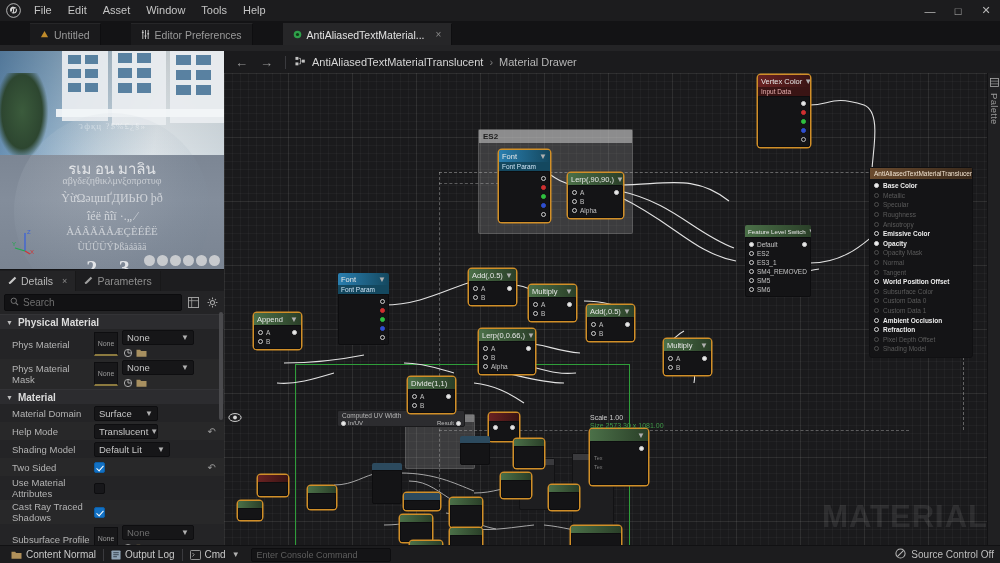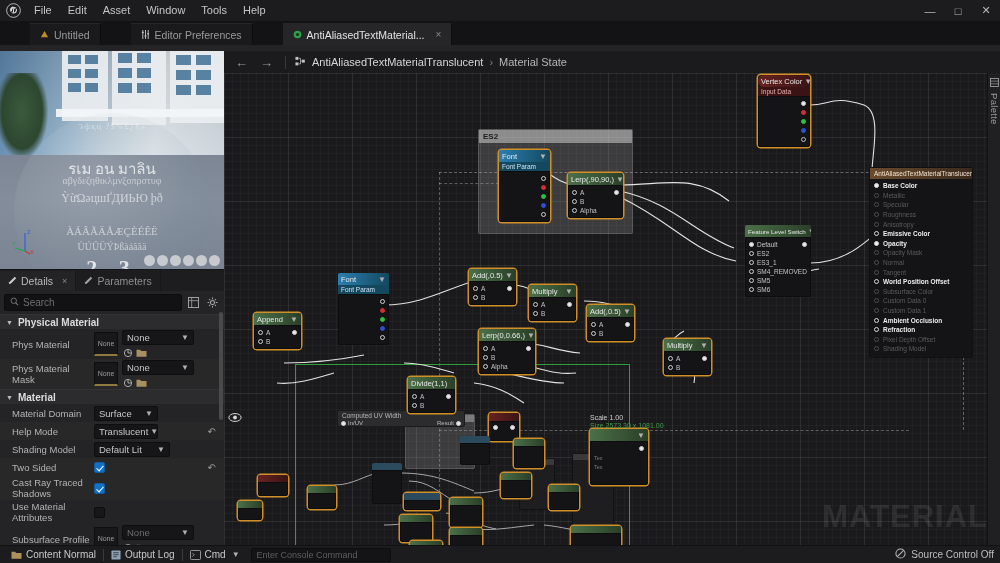--- a/index.html
+++ b/index.html
@@ -494,20 +494,21 @@
       <div class="bwin" style="left:196px;top:34px;width:15px;height:10px;"></div>
       <div class="bldg" style="left:56px;top:58px;width:168px;height:8px;background:#f2f5f7;"></div>
       <div class="tree"></div>
     </div>
     <div class="vp-ground"></div>
     <div class="sphere">
       <div class="glyphrow" style="top:6px;font-size:9px;letter-spacing:1px;opacity:.5;">วфқц ?$%£¿§»</div>
       <div class="glyphrow" style="top:44px;font-size:15px;letter-spacing:0px;opacity:.9;">รเม อน มาลิน</div>
       <div class="glyphrow" style="top:62px;font-size:10px;letter-spacing:0;opacity:.62;">αβγδεζηθικλμνξοπρστυφ</div>
       <div class="glyphrow" style="top:78px;font-size:12px;opacity:.7;">ỲừΩəцшҐДИЬЮ þð</div>
+      <div class="glyphrow" style="top:96px;font-size:12px;opacity:.72;">îéë ñîï ·.„ ⁄</div>
       <div class="glyphrow" style="top:112px;font-size:11px;opacity:.7;">ÀÁÂÃÄÅÆÇÈÉÊË</div>
       <div class="glyphrow" style="top:128px;font-size:10px;opacity:.66;">ÙÚÛÜÝÞßàáâãä</div>
       <div class="glyphrow" style="top:142px;font-size:22px;font-weight:bold;opacity:.95;letter-spacing:8px;">2 3</div>
 
     </div>
     <div class="vp-axis">
       <svg width="30" height="30" viewBox="0 0 30 30">
         <path d="M13 26 V8" stroke="#3b62d8" stroke-width="1.3"></path>
         <path d="M13 26 L3 23" stroke="#1faa4a" stroke-width="1.3"></path>
         <path d="M13 26 L18 29" stroke="#d03434" stroke-width="1.3"></path>
@@ -660,30 +661,30 @@
         </div>
       </div>
     </div>
     <div class="drow alt">
       <div class="dlabel">Two Sided</div>
       <div class="dvalue">
         <div class="cbox on"></div>
         <span class="revert">↶</span>
       </div>
     </div>
+    <div class="drow">
+      <div class="dlabel">Use Material Attributes</div>
+      <div class="dvalue">
+          <div class="cbox"></div>
+        </div>
+    </div>
     <div class="drow alt">
       <div class="dlabel">Cast Ray Traced Shadows</div>
       <div class="dvalue">
           <div class="cbox on"></div>
-        </div>
-    </div>
-    <div class="drow">
-      <div class="dlabel">Use Material Attributes</div>
-      <div class="dvalue">
-          <div class="cbox"></div>
         </div>
     </div>
     <div class="drow">
       <div class="dlabel">Subsurface Profile</div>
       <div class="dvalue">
         <div class="thumb">None</div>
         <div style="display:flex;flex-direction:column;gap:1px;">
           <div class="combo dim" style="width:72px;">
             <span>None</span>
             <span class="caret">▼</span>
@@ -722,21 +723,21 @@
       <span>
         <svg width="11" height="11" viewBox="0 0 12 12">
             <rect x="0.5" y="1" width="3.2" height="3.2" fill="#c3c3c3"></rect>
             <rect x="0.5" y="7" width="3.2" height="3.2" fill="#c3c3c3"></rect>
             <rect x="7.5" y="4" width="3.2" height="3.2" fill="#c3c3c3"></rect>
             <path d="M4 2.6 H6 V5.6 M4 8.6 H6 V5.6 H7.4" stroke="#c3c3c3" stroke-width="0.8" fill="none"></path>
           </svg>
       </span>
       <span>AntiAliasedTextMaterialTranslucent</span>
       <span class="bcrumb-sep">›</span>
-      <span class="bcrumb-cur">Material State</span>
+      <span class="bcrumb-cur">Material Drawer</span>
     </div>
 
     <div class="zoomlbl">Zoom -2</div>
 
     <div class="graphcanvas">
 
       <div class="watermark">MATERIAL</div>
 
       <div class="dashbox" style="left:215px;top:99px;width:525px;height:258px;border-left:none;border-bottom:none;"></div>
       <div class="dashlinev" style="left:215px;top:99px;height:320px;"></div>
@@ -785,21 +786,21 @@
           <path d="M222,440 C240,442 250,452 272,456"></path>
           <path d="M250,456 C270,458 290,454 310,452"></path>
           <path d="M160,452 C180,452 190,448 205,446"></path>
           <path d="M320,452 C340,454 350,458 370,460"></path>
           <path d="M150,480 C170,480 180,478 200,476"></path>
           <path d="M248,482 C268,482 280,478 300,476"></path>
         </g>
       </svg>
 
       <div class="node sel" style="left:534px;top:2px;width:52px;">
-        <div class="node-hd" style="background:linear-gradient(90deg,#6a2222,#3a1414);border-radius:6px;">
+        <div class="node-hd" style="background:linear-gradient(90deg,#6a2222,#3a1414);">
           <span>Vertex Color</span>
           <span class="caret">▼</span>
         </div>
         <div class="node-sub" style="background:#3a1414;color:#e8b0b0;">Input Data</div>
         <div class="node-body">
           <div class="pinrow">
               <span></span>
               <span class="pin f"></span>
             </div>
           <div class="pinrow">

